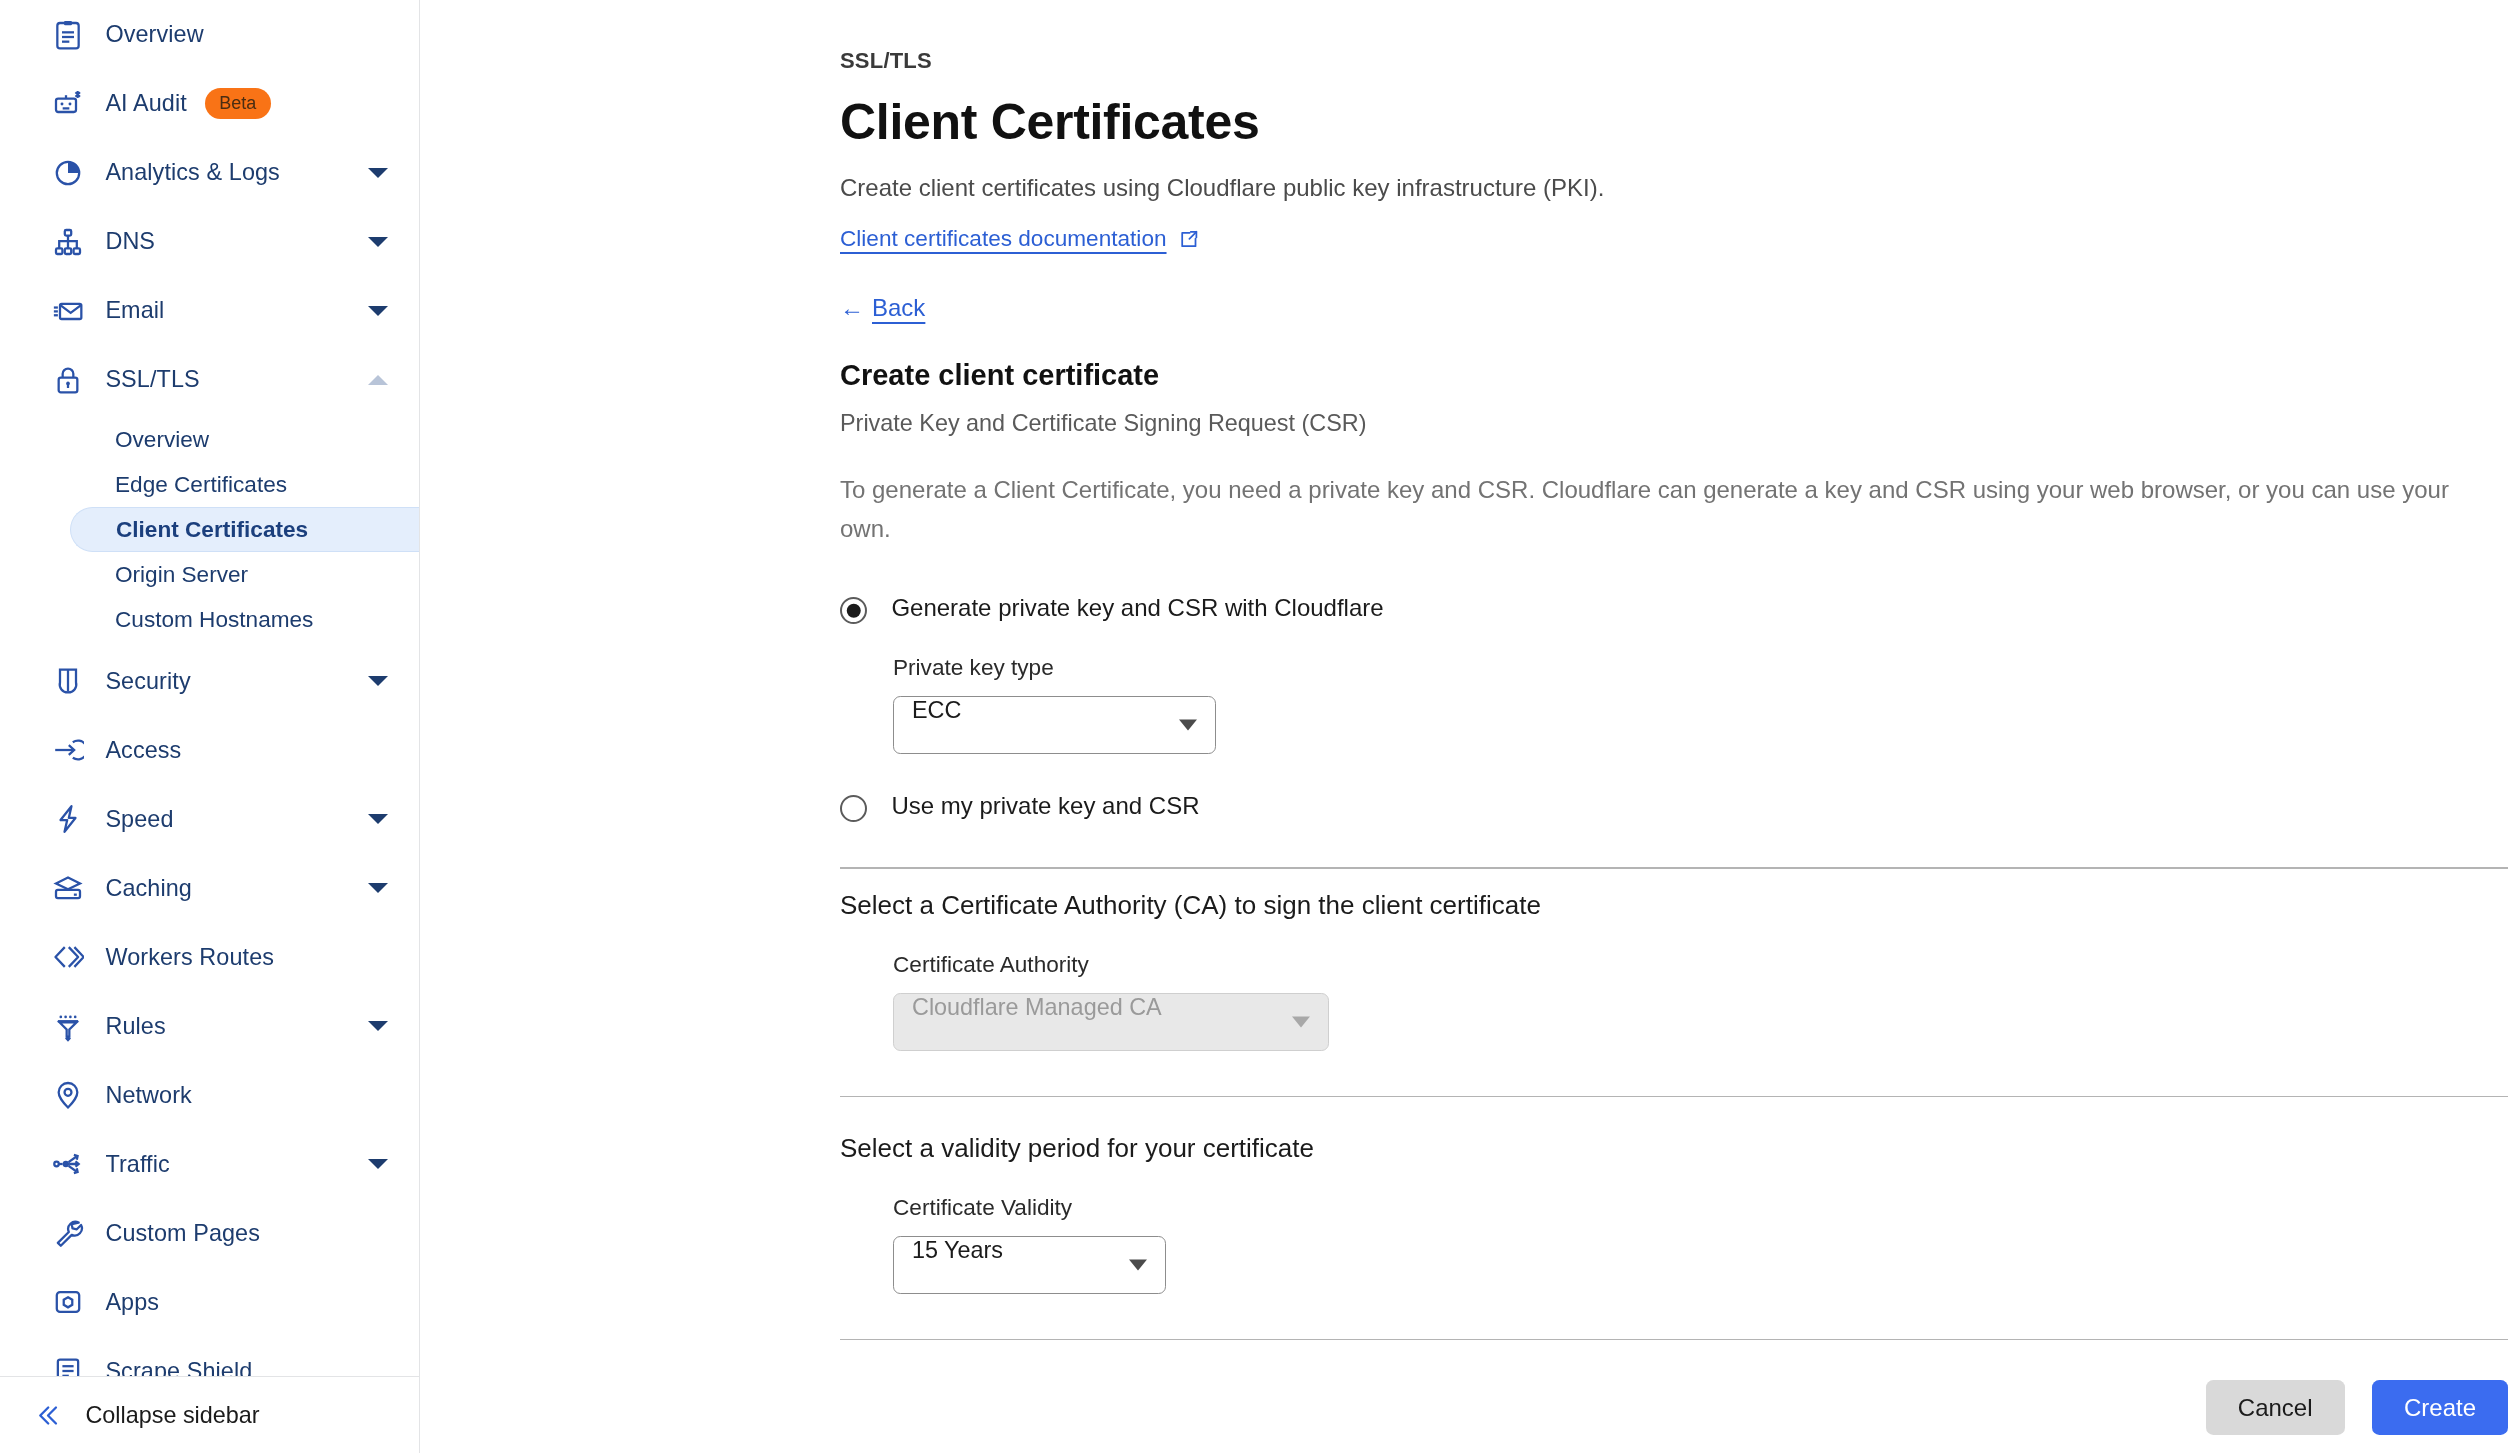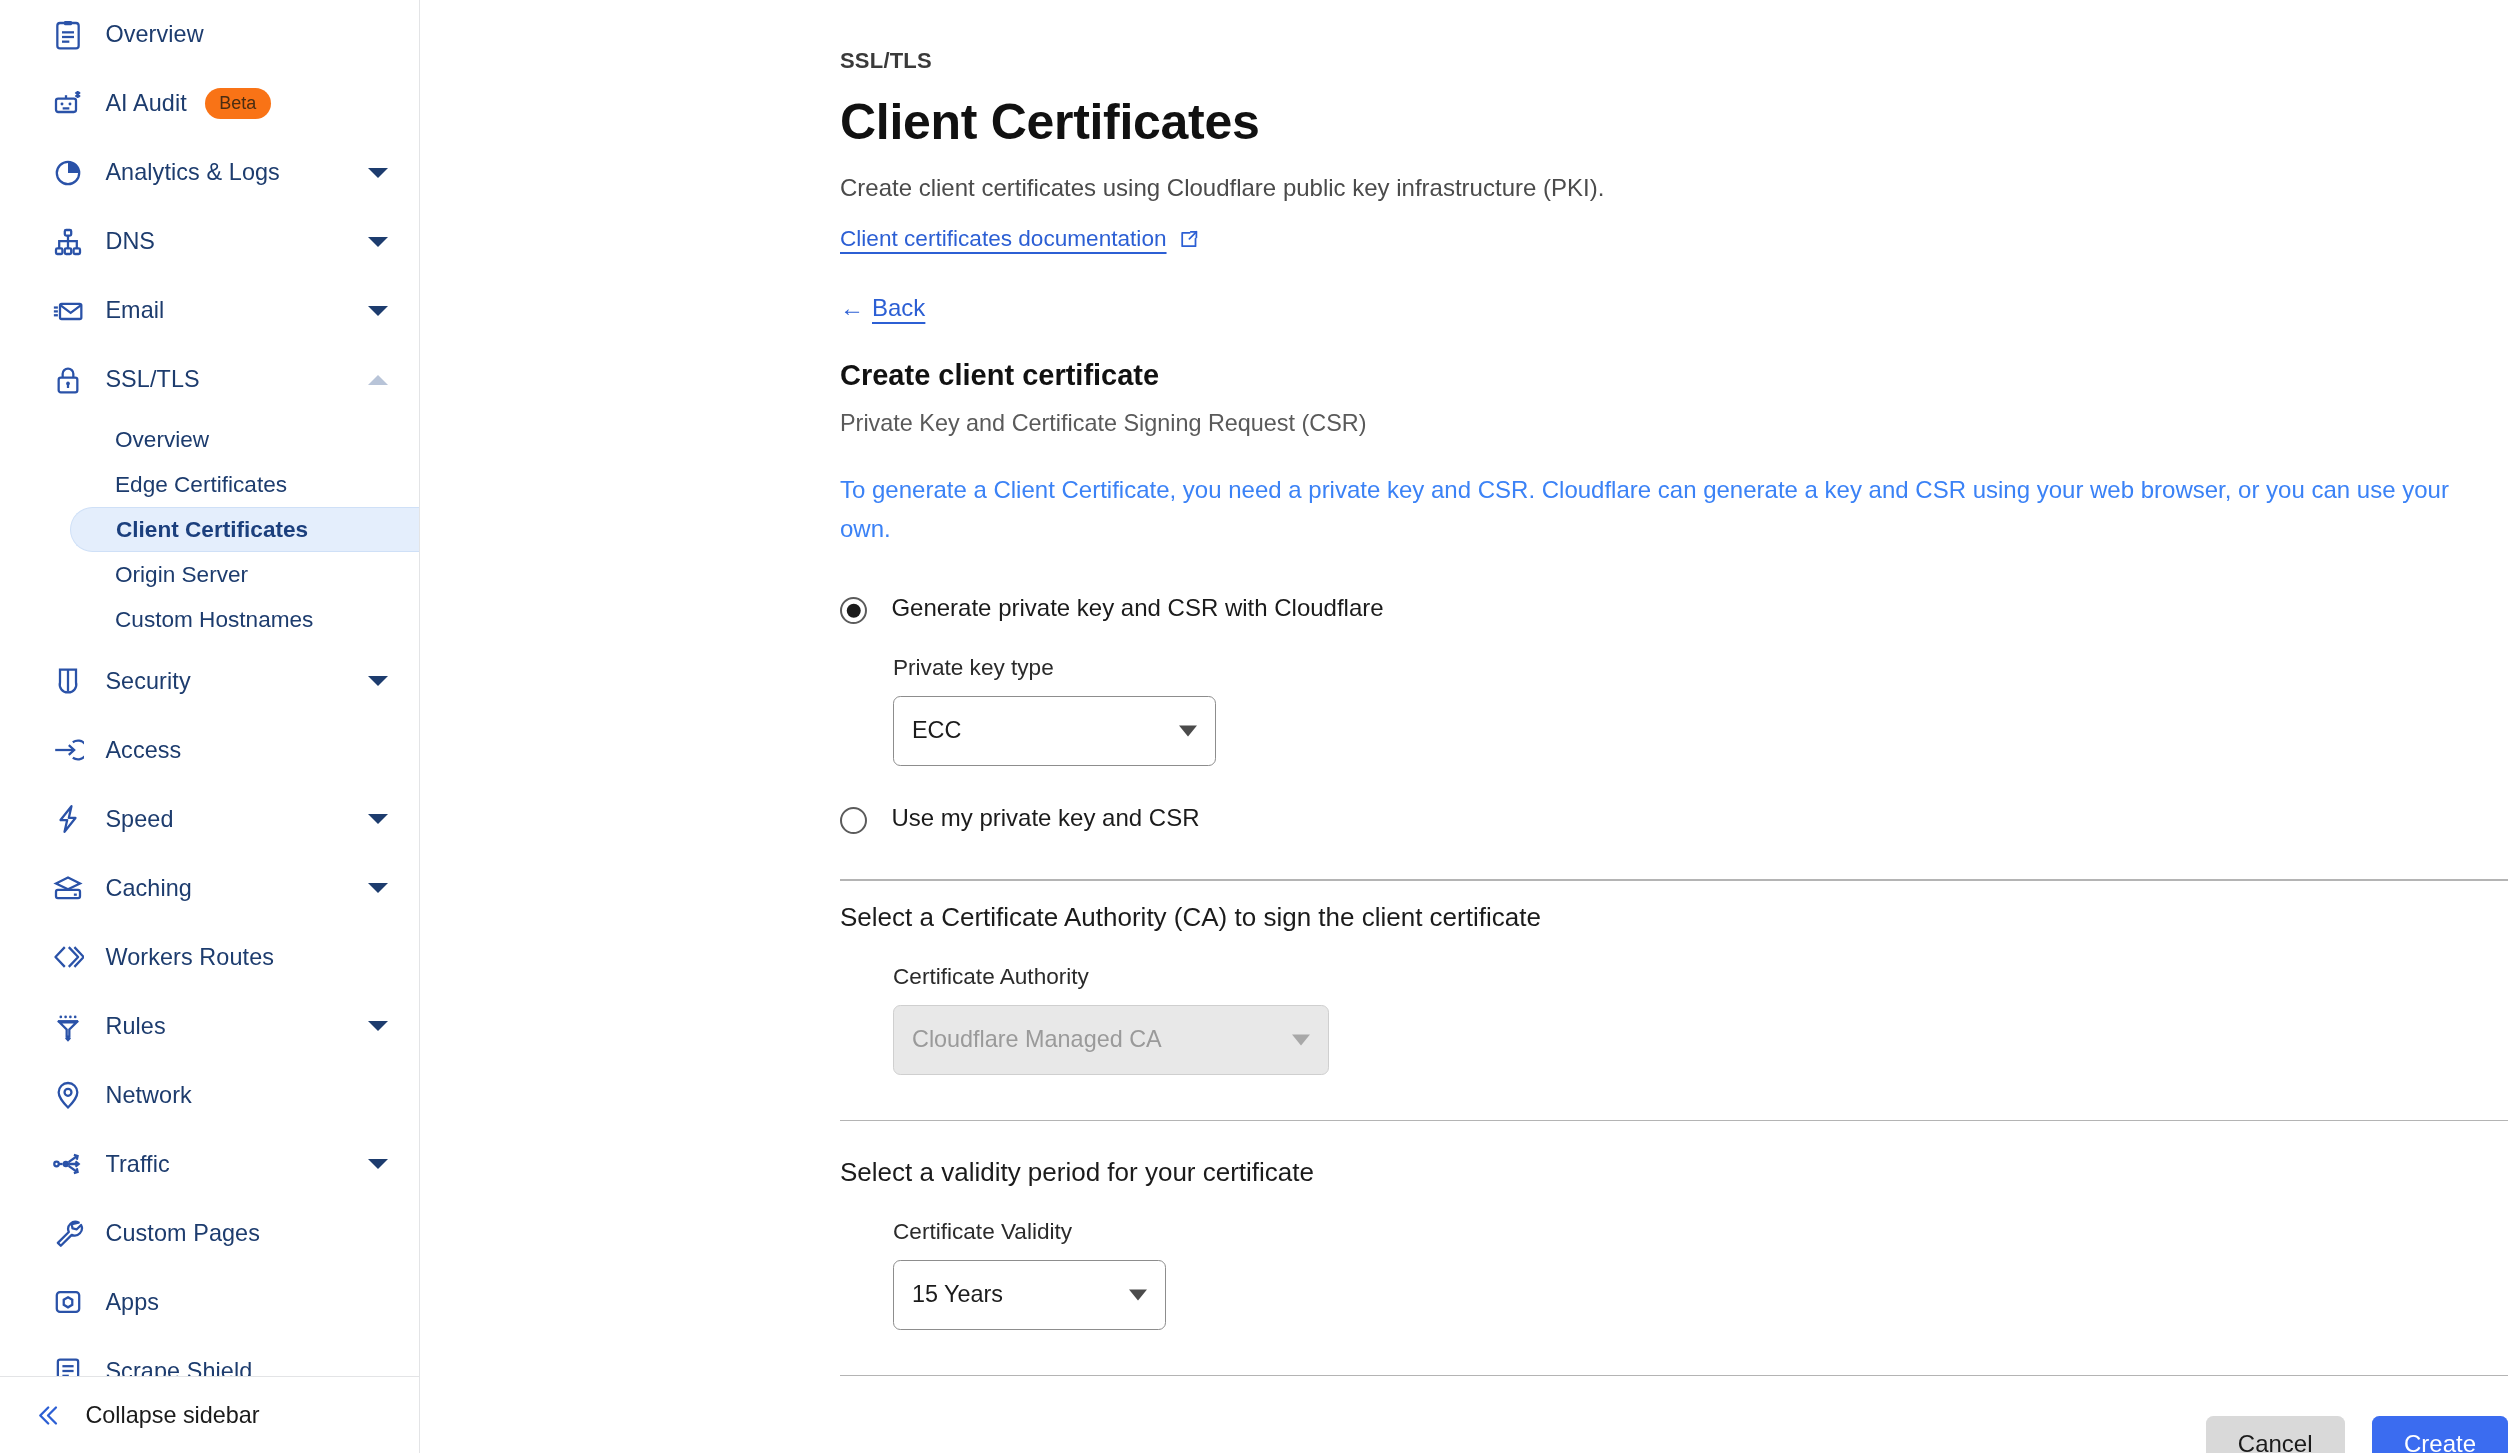--- a/index.html
+++ b/index.html
@@ -178,21 +178,21 @@
     font-weight: bold;
     margin: 37px 0 0;
   }
   .sec-sub {
     font-size: 23.4px;
     color: #5a5a5a;
     margin-top: 18px;
   }
   .para {
     font-size: 24px;
-    color: #3b82f6;
+    color: #737373;
     line-height: 1.62;
     margin-top: 34px;
     max-width: 1653px;
   }
 
   .radio-row {
     display: flex;
     align-items: flex-start;
     margin-top: 45px;
     cursor: pointer;
@@ -223,26 +223,25 @@
   }
 
   .field { margin-left: 53px; margin-top: 31px; }
   .field-label {
     font-size: 22.6px;
     color: #2b2b2b;
     margin-bottom: 14.5px;
   }
   .select {
     position: relative;
-    height: 70px;
+    height: 58px;
     border: 1.6px solid #8d8d8d;
     border-radius: 7.3px;
     background: #ffffff;
     display: flex;
-    align-items: center;
     padding: 0 18px;
     font-size: 23.4px;
     color: #1b1b1b;
     cursor: pointer;
   }
   .select .caret {
     position: absolute;
     right: 18px;
     top: 50%;
     transform: translateY(-50%);

